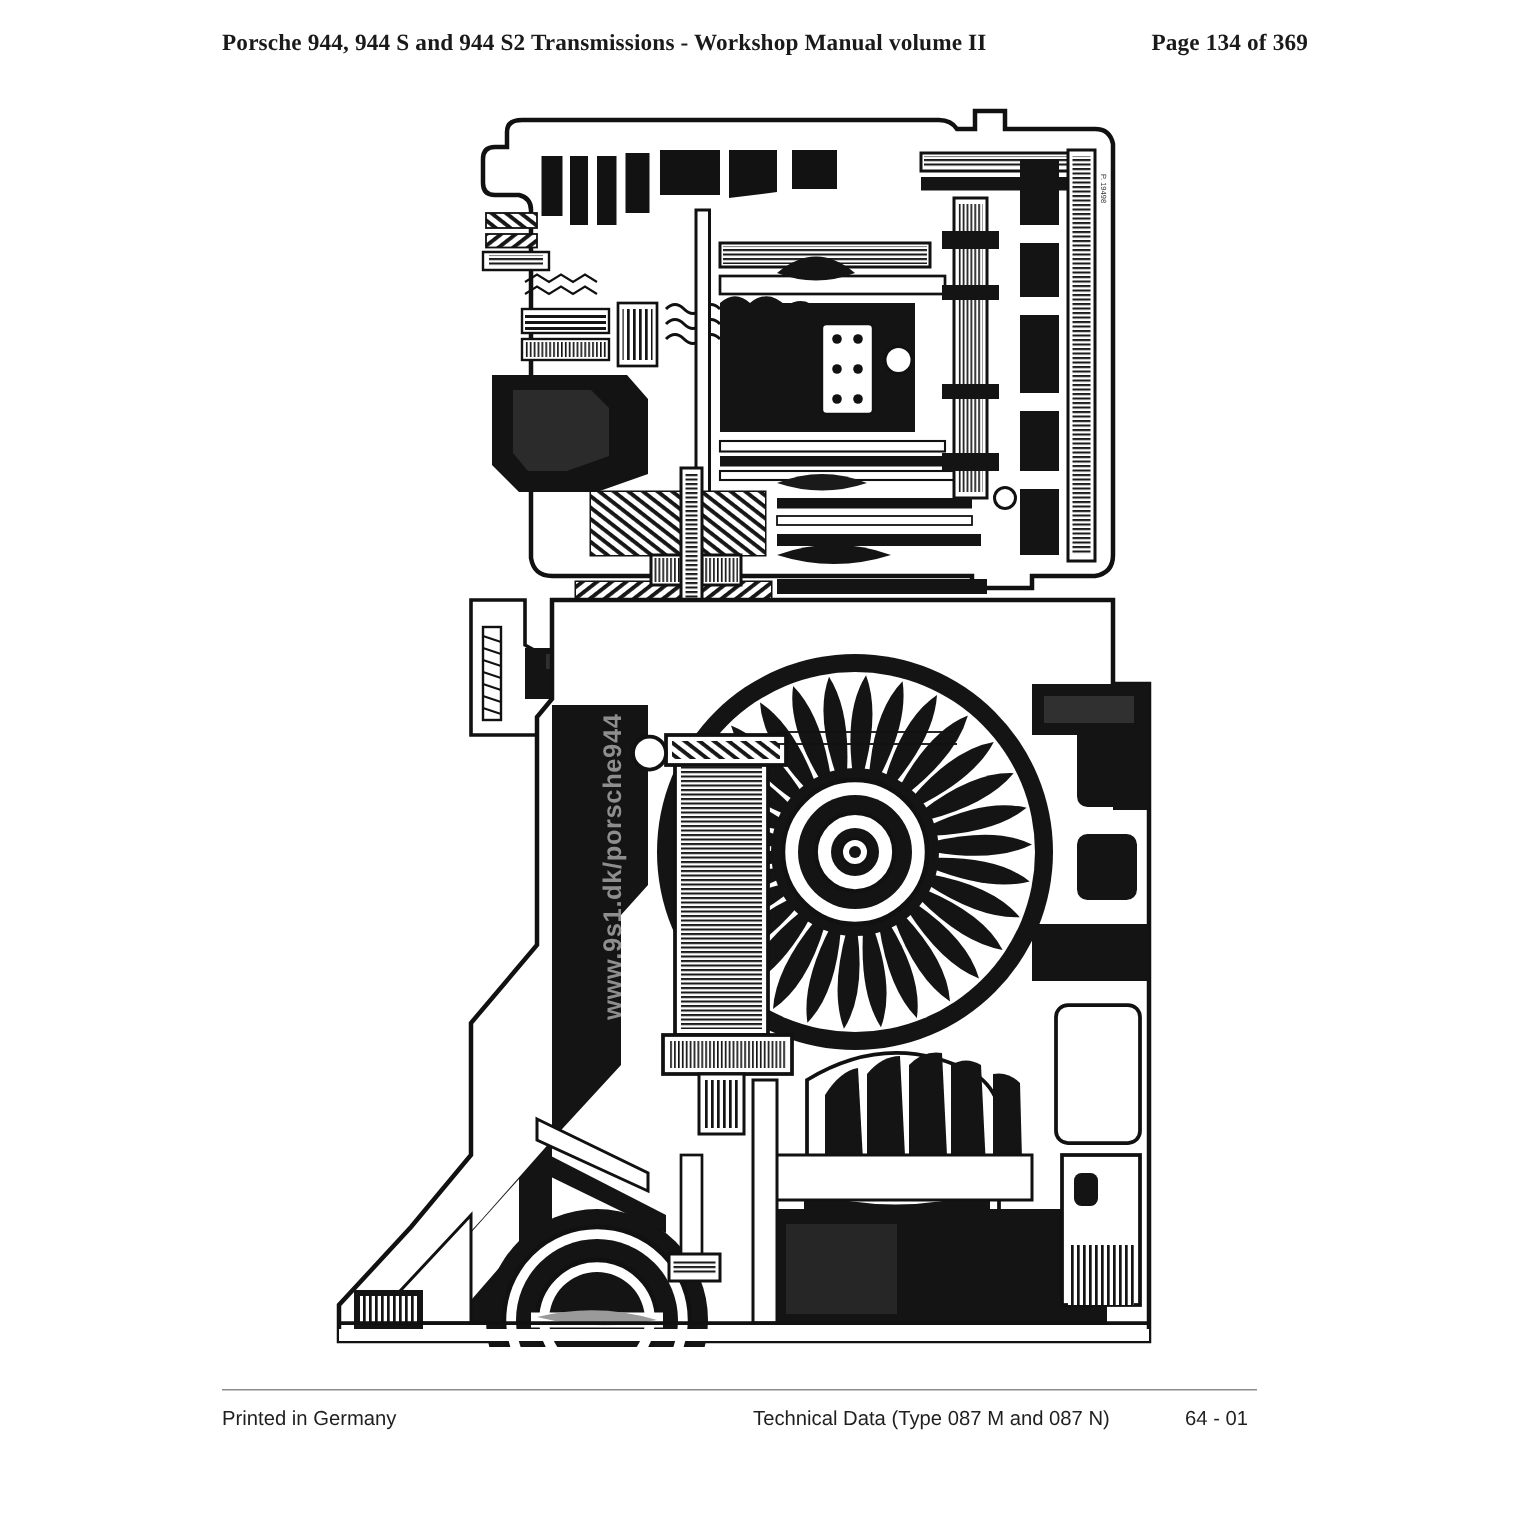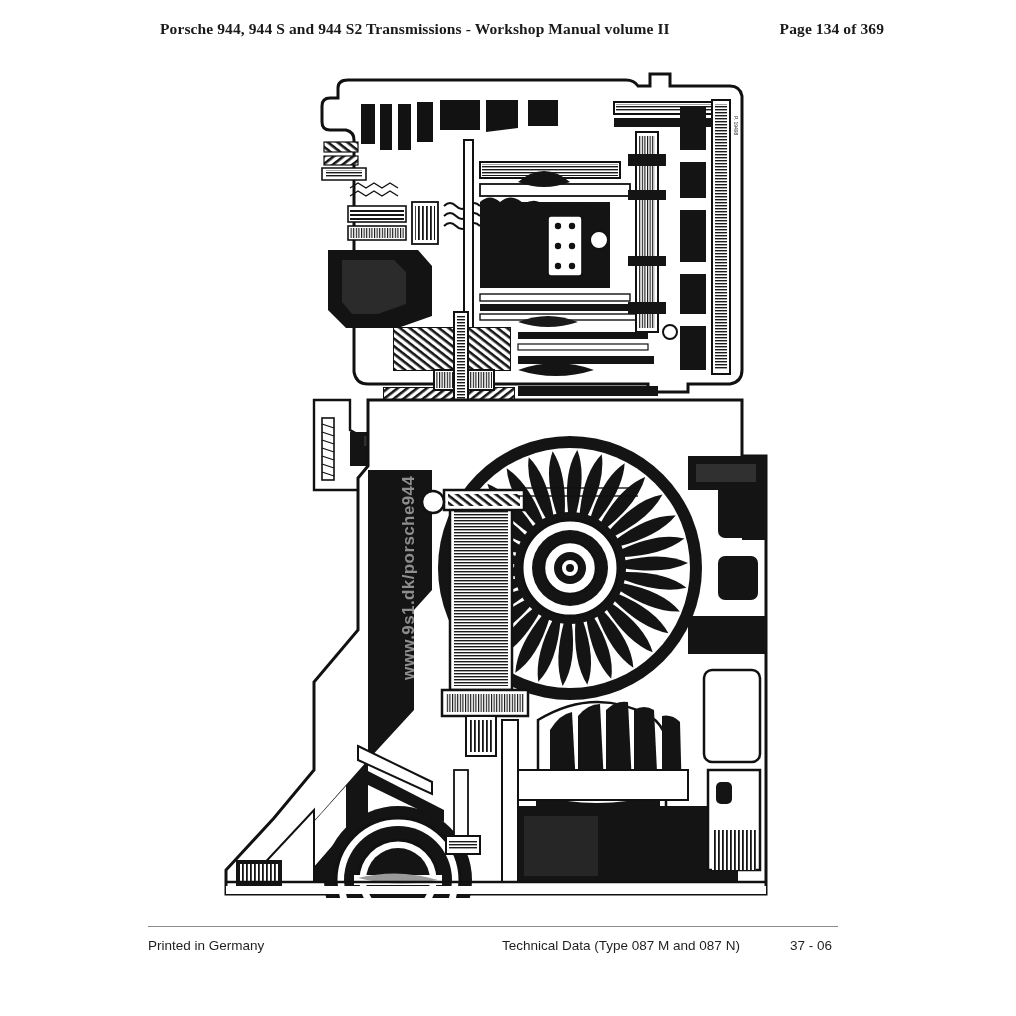--- a/index.html
+++ b/index.html
@@ -13,21 +13,21 @@
     height: 1016px;
     position: relative;
     overflow: hidden;
     font-family: "Liberation Sans", sans-serif;
     -webkit-font-smoothing: antialiased;
   }
 
   
   .page-header {
     position: absolute;
-    left: 160px;
+    left: 148px;
     top: 20px;
     width: 724px;
     height: 24px;
     display: flex;
     align-items: baseline;
     justify-content: space-between;
     font-family: "Liberation Serif", "DejaVu Serif", serif;
     font-weight: bold;
     font-size: 15.5px;
     color: #1a1a1a;
@@ -491,14 +491,14 @@
 
     <path d="M8 816 L548 816 L548 824 L8 824 Z" fill="#ffffff"></path>
     <path d="M8 812 L548 812" stroke="#111111" stroke-width="2.5" fill="none"></path>
   </svg>
 </div>
 
 <div class="footer-rule"></div>
 <div class="page-footer">
   <span class="footer-left">Printed in Germany</span>
   <span class="footer-center">Technical Data (Type 087 M and 087 N)</span>
-  <span class="footer-right">37 - 06</span>
+  <span class="footer-right">64 - 01</span>
 </div>
 
 </body></html>

